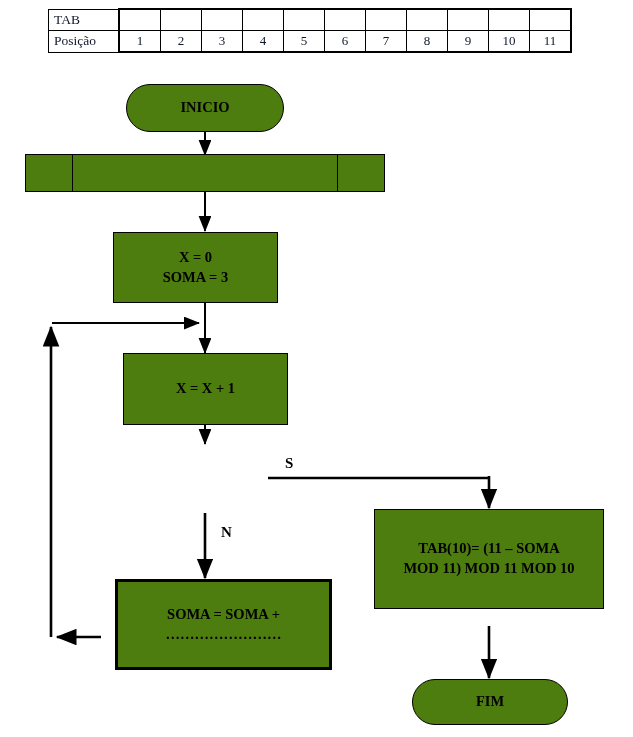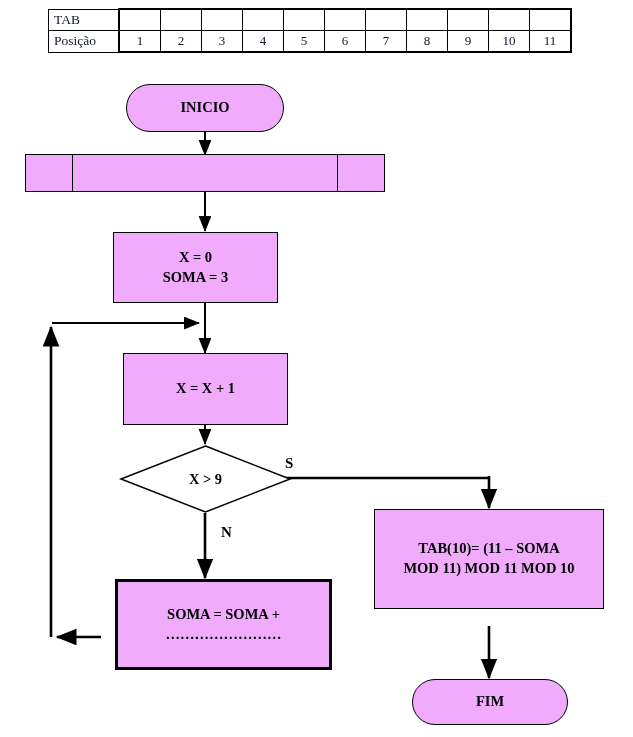--- a/index.html
+++ b/index.html
@@ -61,21 +61,21 @@
     position: absolute;
     box-sizing: border-box;
     display: flex;
     flex-direction: column;
     align-items: center;
     justify-content: center;
     text-align: left;
     font-weight: bold;
     font-size: 14.5px;
     line-height: 1.35;
-    background: #f0abfc;
+    background: #4d7c0f;
     color: #000;
     font-family: "Liberation Serif", "DejaVu Serif", serif;
   }
 
   
   .terminal {
     border: 1.4px solid #000;
     border-radius: 40px;
   }
 
@@ -217,26 +217,20 @@
 
   <div class="node process" style="left:113px; top:232px; width:165px; height:71px;">
     <span>X = 0</span>
     <span>SOMA = 3</span>
   </div>
 
   <div class="node process" style="left:123px; top:353px; width:165px; height:72px;">
     <span>X = X + 1</span>
   </div>
 
-  <div class="decision" style="left:118px; top:444px; width:175px; height:70px;">
-    <svg width="175" height="70" style="position:absolute;left:0;top:0;">
-      <polygon points="87.5,2 172,35 87.5,68 3,35" fill="#ffffff" stroke="#000000" stroke-width="1.5"></polygon>
-    </svg>
-    <div class="dlabel">X &gt; 9</div>
-  </div>
 
   <div class="branch-label" style="left:285px; top:455px;">S</div>
 
   <div class="branch-label" style="left:221px; top:524px;">N</div>
 
   <div class="node process" style="left:374px; top:509px; width:230px; height:100px;">
     <span>TAB(10)= (11 – SOMA</span>
     <span>MOD 11) MOD 11 MOD 10</span>
   </div>
 

